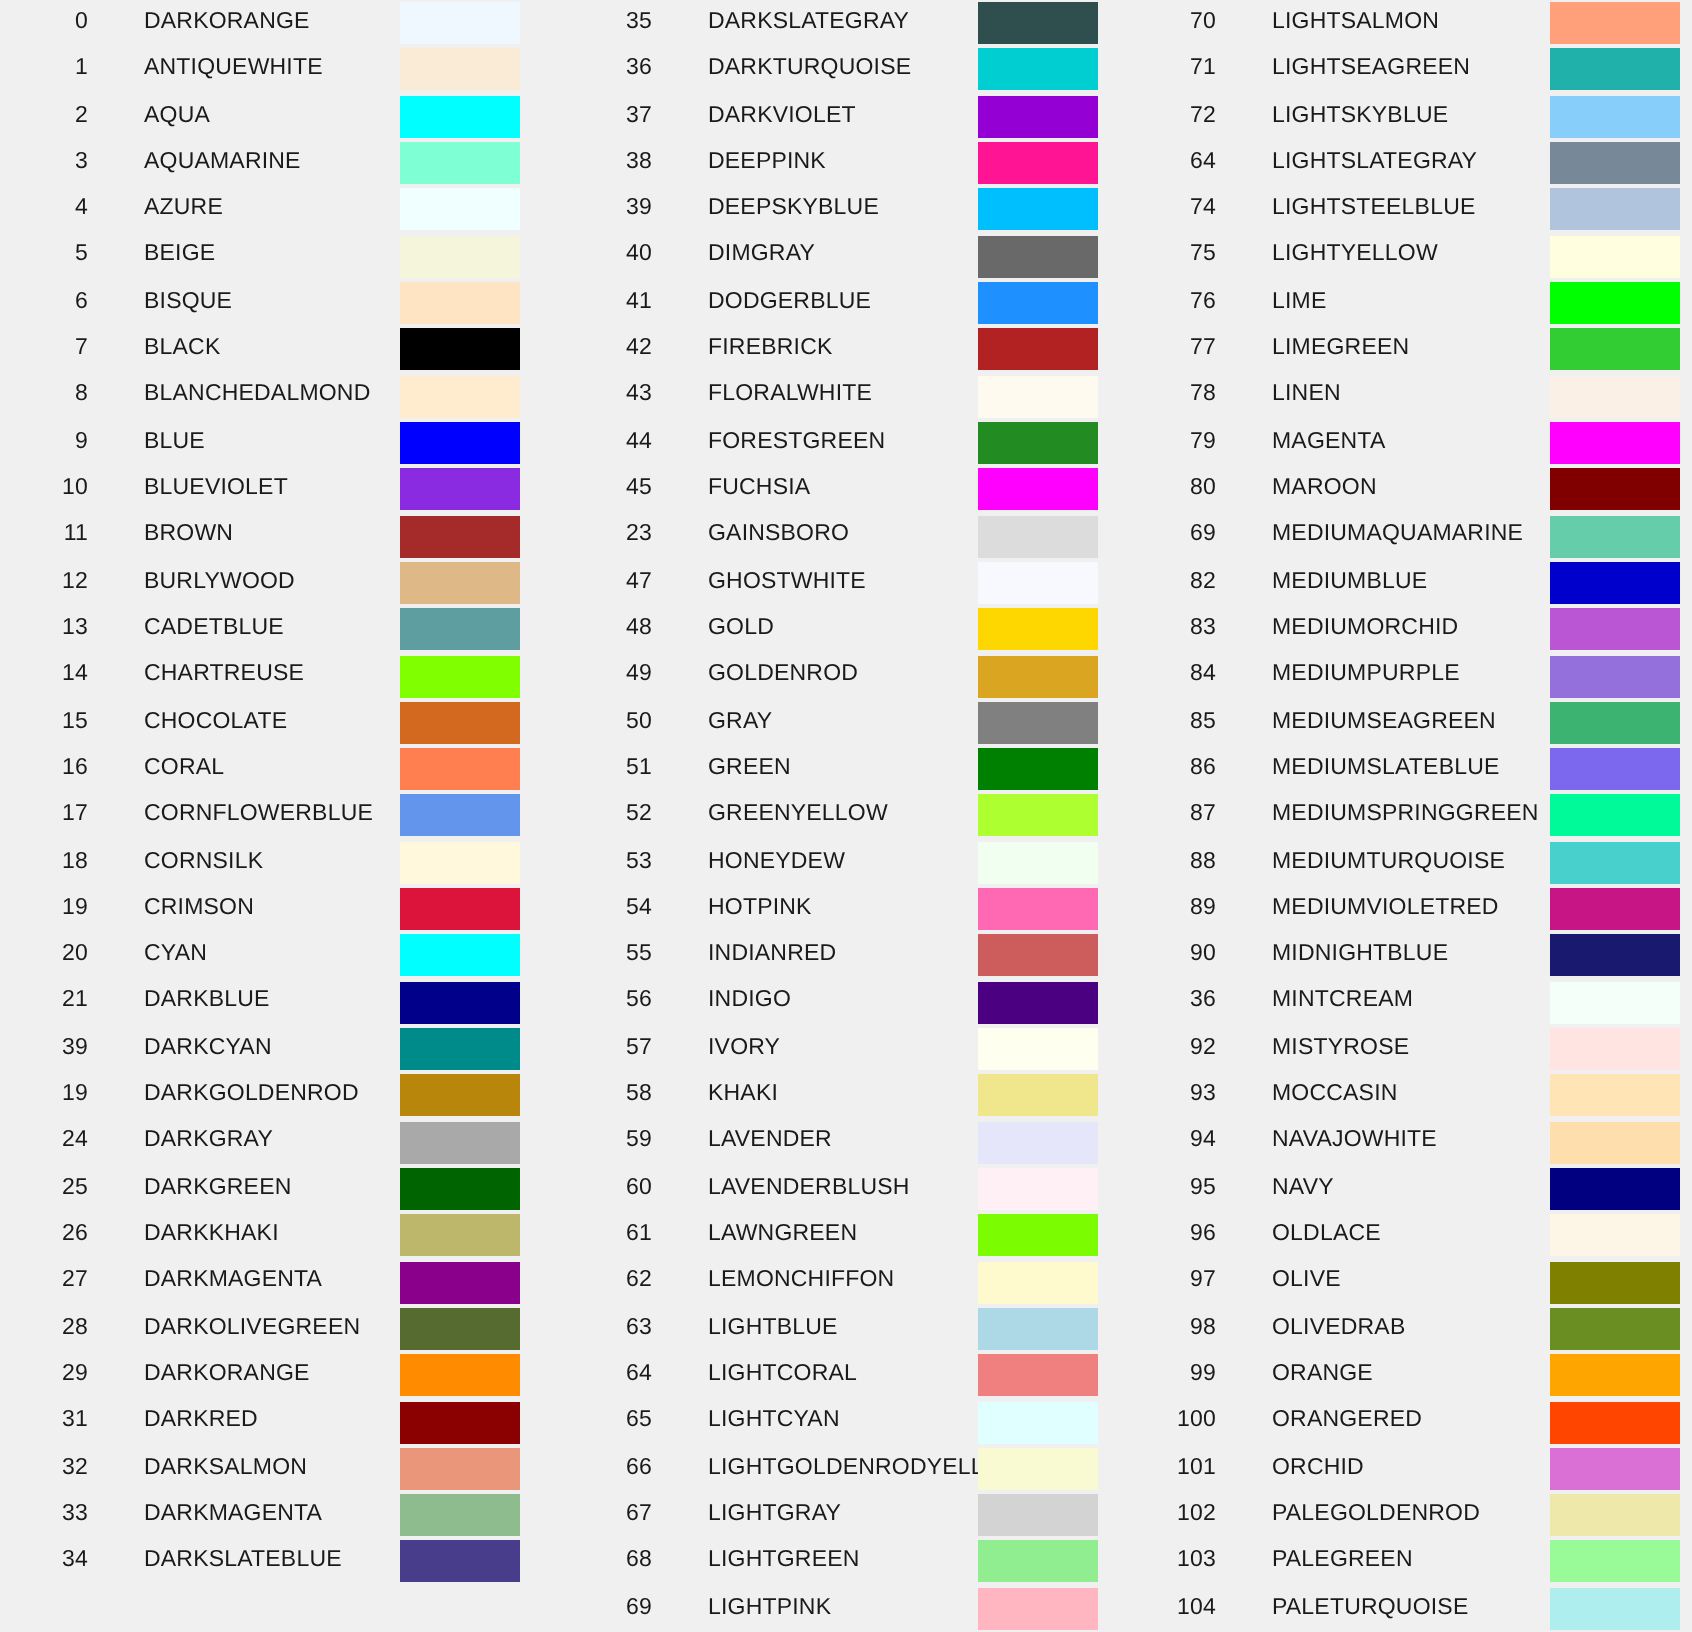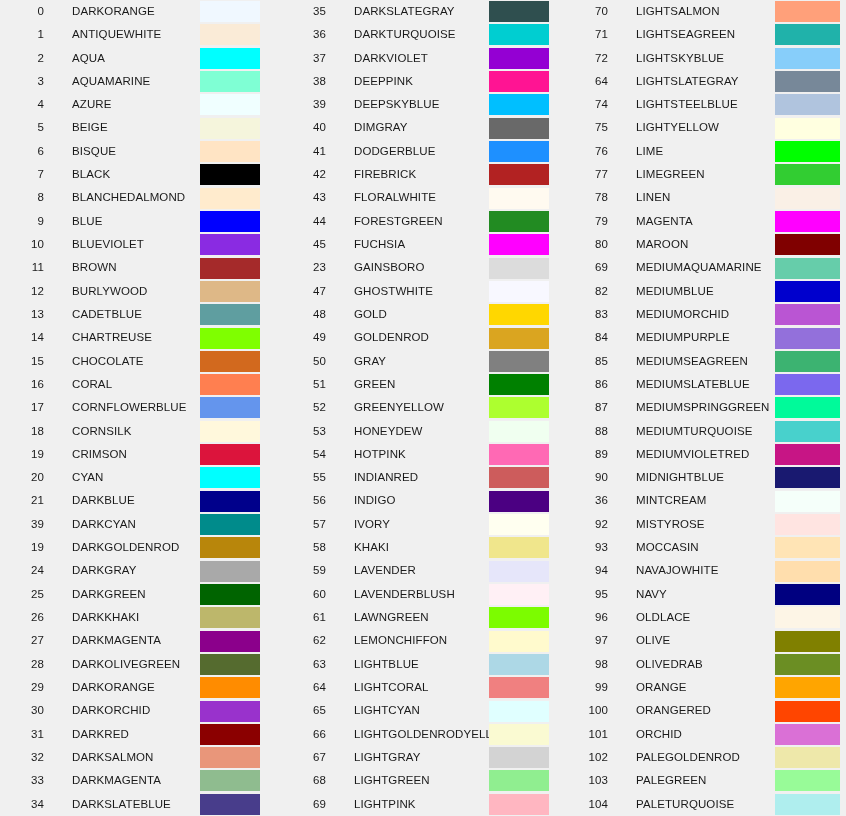--- a/index.html
+++ b/index.html
@@ -221,25 +221,20 @@
         <div class="color-index">28</div>
         <div class="color-name">DARKOLIVEGREEN</div>
         <div class="color-swatch" style="background-color: rgb(85, 107, 47);"></div>
       </div>
       <div class="color-row">
         <div class="color-index">29</div>
         <div class="color-name">DARKORANGE</div>
         <div class="color-swatch" style="background-color: rgb(255, 140, 0);"></div>
       </div>
       <div class="color-row">
-        <div class="color-index">30</div>
-        <div class="color-name">DARKORCHID</div>
-        <div class="color-swatch" style="background-color: rgb(153, 50, 204);"></div>
-      </div>
-      <div class="color-row">
         <div class="color-index">31</div>
         <div class="color-name">DARKRED</div>
         <div class="color-swatch" style="background-color: rgb(139, 0, 0);"></div>
       </div>
       <div class="color-row">
         <div class="color-index">32</div>
         <div class="color-name">DARKSALMON</div>
         <div class="color-swatch" style="background-color: rgb(233, 150, 122);"></div>
       </div>
       <div class="color-row">

